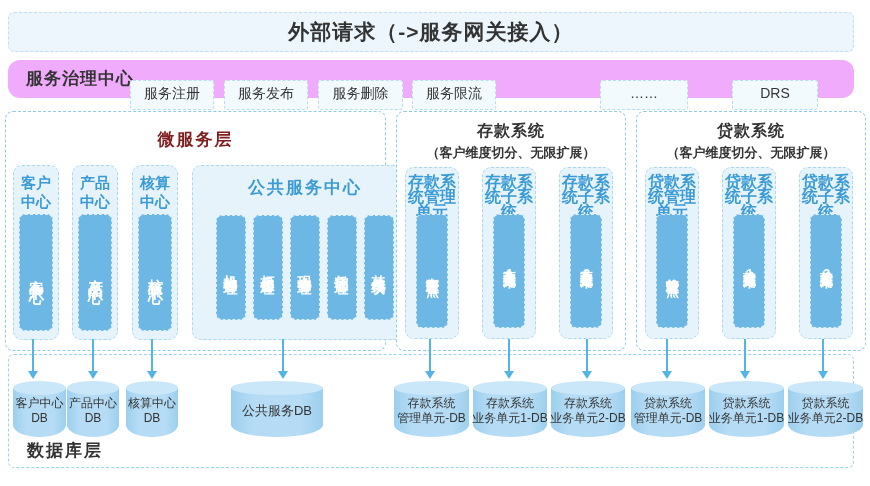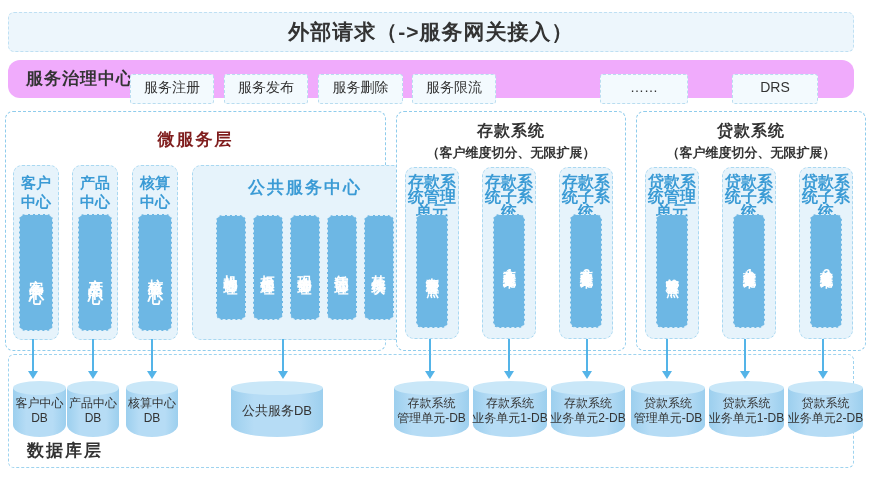--- a/index.html
+++ b/index.html
@@ -11,21 +11,21 @@
   .top-bar { position:absolute; left:8px; top:12px; width:846px; height:40px;
     background:#edf6fc; border:1px dashed #bfe0f3; border-radius:6px;
     display:flex; align-items:center; justify-content:center; }
   .top-bar span { font-size:21px; font-weight:bold; color:#333; letter-spacing:1px; }
 
   
   .gov-bar { position:absolute; left:8px; top:60px; width:846px; height:38px;
     background:#f0abfc; border-radius:12px; }
   .gov-label { position:absolute; left:18px; top:0; line-height:38px;
     font-size:17px; font-weight:bold; color:#333; letter-spacing:1px; }
-  .chip { position:absolute; top:14px; height:30px; line-height:24px; text-align:center;
+  .chip { position:absolute; top:20px; height:30px; line-height:24px; text-align:center;
     background:#f3fafe; border:1px dashed #b9ddf0; border-radius:3px;
     font-size:14px; color:#333; }
 
   
   .panel { position:absolute; top:111px; height:240px; background:#fff;
     border:1px dashed #8fccec; border-radius:8px; }
   .panel.micro   { left:5px;   width:381px; }
   .panel.deposit { left:396px; width:230px; }
   .panel.loan    { left:636px; width:230px; }
   .panel-title { margin-top:16px; text-align:center; font-size:17px; font-weight:bold; color:#7f1d1d; letter-spacing:2px; }

